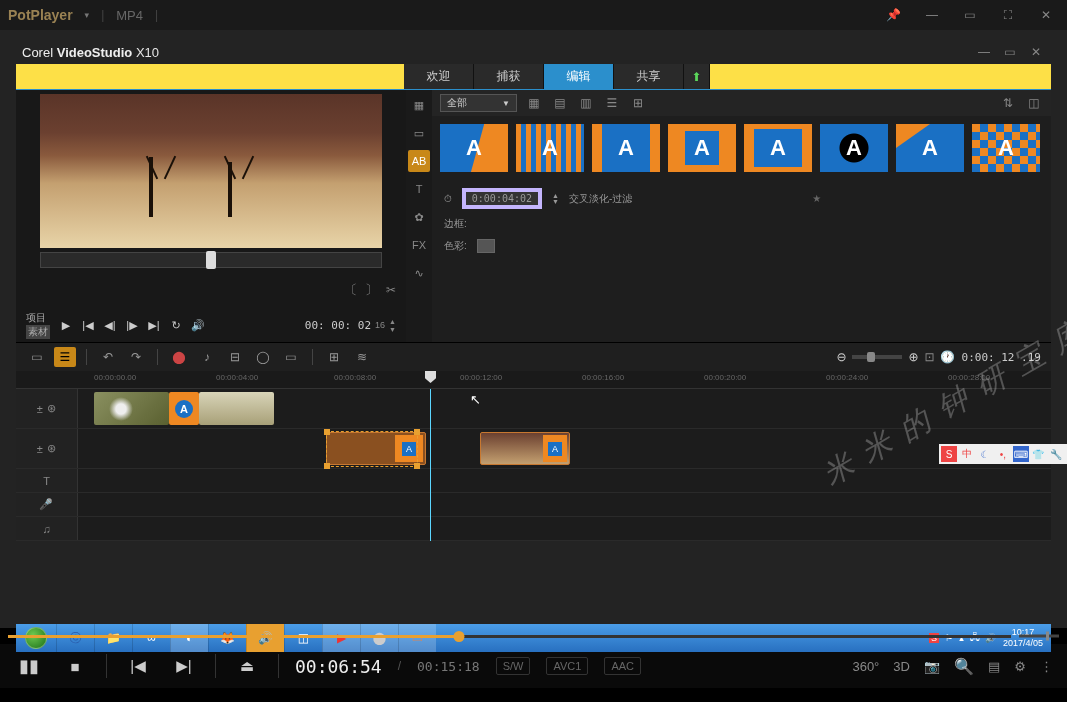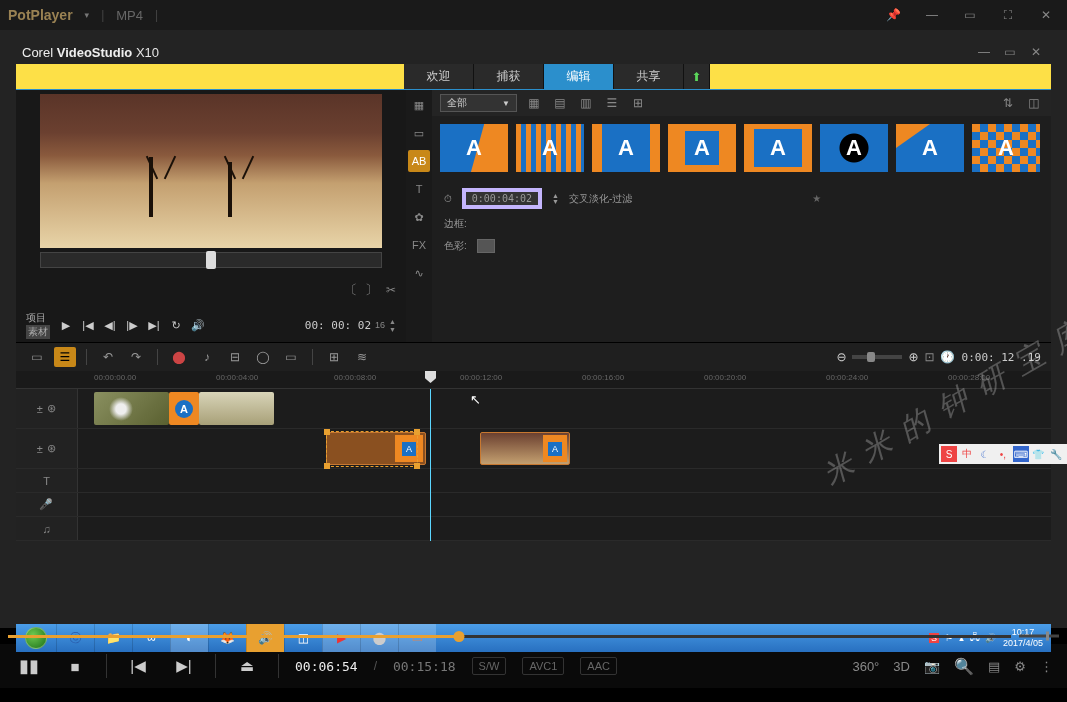--- a/index.html
+++ b/index.html
@@ -146,21 +146,21 @@
 .pp-progress-track { flex:1; height: 3px; background: #333; position: relative; }
 .pp-progress-fill { position: absolute; left: 0; top: 0; bottom: 0; width: 45%; background: #e8a030; }
 .pp-progress-handle { position: absolute; left: 45%; top: -4px; width: 11px; height: 11px; background: #e8a030; border-radius: 50%; transform: translateX(-50%); }
 .pp-vol { position: absolute; right: 8px; width: 40px; height: 3px; background: #444; top: 50%; transform: translateY(-50%);}
 .pp-vol-handle { position:absolute; right:10px; top:-3px; width:3px; height:9px; background:#888;}
 
 .pp-controls { height: 44px; display: flex; align-items: center; padding: 0 14px; gap: 16px; background: #0a0a0a; }
 .pp-cbtn { width: 30px; height: 30px; display: flex; align-items: center; justify-content: center; color: #ccc; cursor: pointer; font-size: 15px; }
 .pp-cbtn.big { font-size: 18px; }
 .pp-csep { width: 1px; height: 24px; background: #333; }
-.pp-time-cur { font-family: monospace; color: #eee; font-size: 13px; }
+.pp-time-cur { font-family: monospace; color: #eee; font-size: 18px; }
 .pp-time-dur { font-family: monospace; color: #777; font-size: 13px; }
 .pp-badge { padding: 2px 6px; color: #666; font-size: 11px; border: 1px solid #333; border-radius: 2px; }
 .pp-ctrls-right { margin-left: auto; display: flex; align-items: center; gap: 14px; }
 .pp-ricon { color: #888; font-size: 13px; cursor: pointer; }
 .pp-ricon.search { color: #d8a030; font-size:16px; }
 
 
 .watermark { position: absolute; right: 0; bottom: 50px; width: 200px; height: 260px; pointer-events: none; color: rgba(255,255,255,0.25); font-size: 30px; font-style: italic; transform: rotate(-30deg); letter-spacing: 14px; z-index: 20; white-space: nowrap; font-family: "KaiTi", serif;}
 </style>
 </head>

